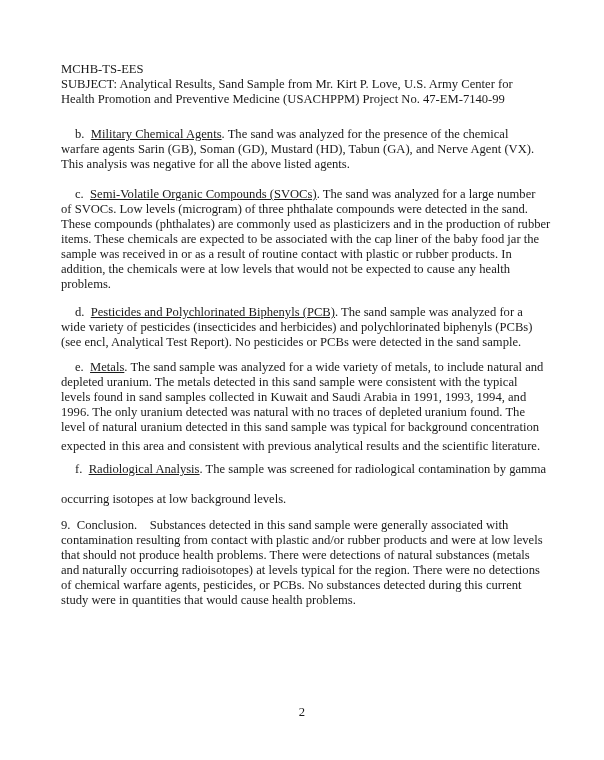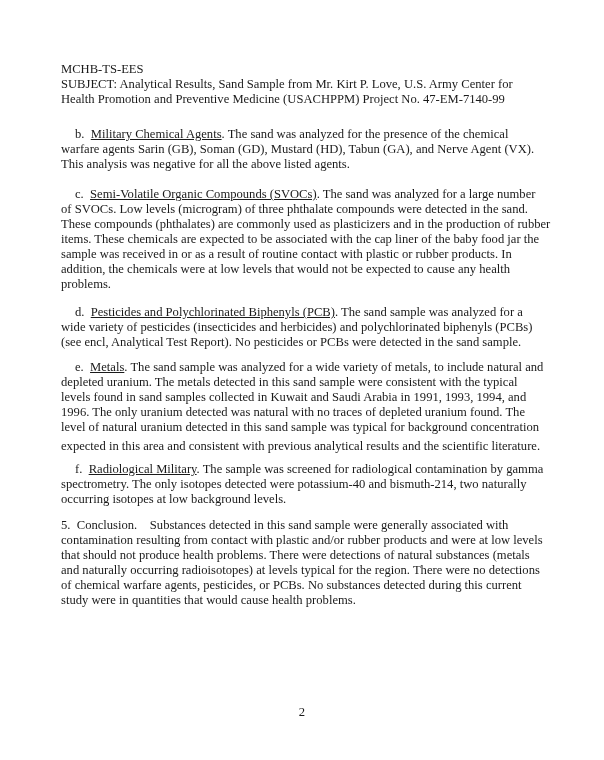--- a/index.html
+++ b/index.html
@@ -35,25 +35,24 @@
   <div class="line ind" style="top:305px"><span>d.</span>&nbsp; <u>Pesticides and Polychlorinated Biphenyls (PCB)</u><span>.  The sand sample was analyzed for a</span></div>
   <div class="line" style="top:335px">(see encl, Analytical Test Report).  No pesticides or PCBs were detected in the sand sample.</div>
 
   <div class="line ind" style="top:360px"><span>e.</span>&nbsp; <u>Metals</u><span>.  The sand sample was analyzed for a wide variety of metals, to include natural and</span></div>
   <div class="line" style="top:375px">depleted uranium.  The metals detected in this sand sample were consistent with the typical</div>
   <div class="line" style="top:390px">levels found in sand samples collected in Kuwait and Saudi Arabia in 1991, 1993, 1994, and</div>
   <div class="line" style="top:405px">1996.  The only uranium detected was natural with no traces of depleted uranium found.  The</div>
   <div class="line" style="top:420px">level of natural uranium detected in this sand sample was typical for background concentration</div>
   <div class="line" style="top:439px">expected in this area and consistent with previous analytical results and the scientific literature.</div>
 
-  <div class="line ind" style="top:462px"><span>f.</span>&nbsp; <u>Radiological Military</u><span>.  The sample was screened for radiological contamination by gamma</span></div>
-  <div class="line" style="top:477px">spectrometry.  The only isotopes detected were potassium-40 and bismuth-214, two naturally</div>
+  <div class="line ind" style="top:462px"><span>f.</span>&nbsp; <u>Radiological Analysis</u><span>.  The sample was screened for radiological contamination by gamma</span></div>
   <div class="line" style="top:492px">occurring isotopes at low background levels.</div>
 
-  <div class="line" style="top:518px; white-space:pre">5.  Conclusion.    Substances detected in this sand sample were generally associated with</div>
+  <div class="line" style="top:518px; white-space:pre">9.  Conclusion.    Substances detected in this sand sample were generally associated with</div>
   <div class="line" style="top:533px">contamination resulting from contact with plastic and/or rubber products and were at low levels</div>
   <div class="line" style="top:548px">that should not produce health problems.  There were detections of natural substances (metals</div>
   <div class="line" style="top:563px">and naturally occurring radioisotopes) at levels typical for the region.  There were no detections</div>
   <div class="line" style="top:578px">of chemical warfare agents, pesticides, or PCBs.  No substances detected during this current</div>
   <div class="line" style="top:593px">study were in quantities that would cause health problems.</div>
 
   <div class="pgnum">2</div>
 </div>
 
 </body></html>

